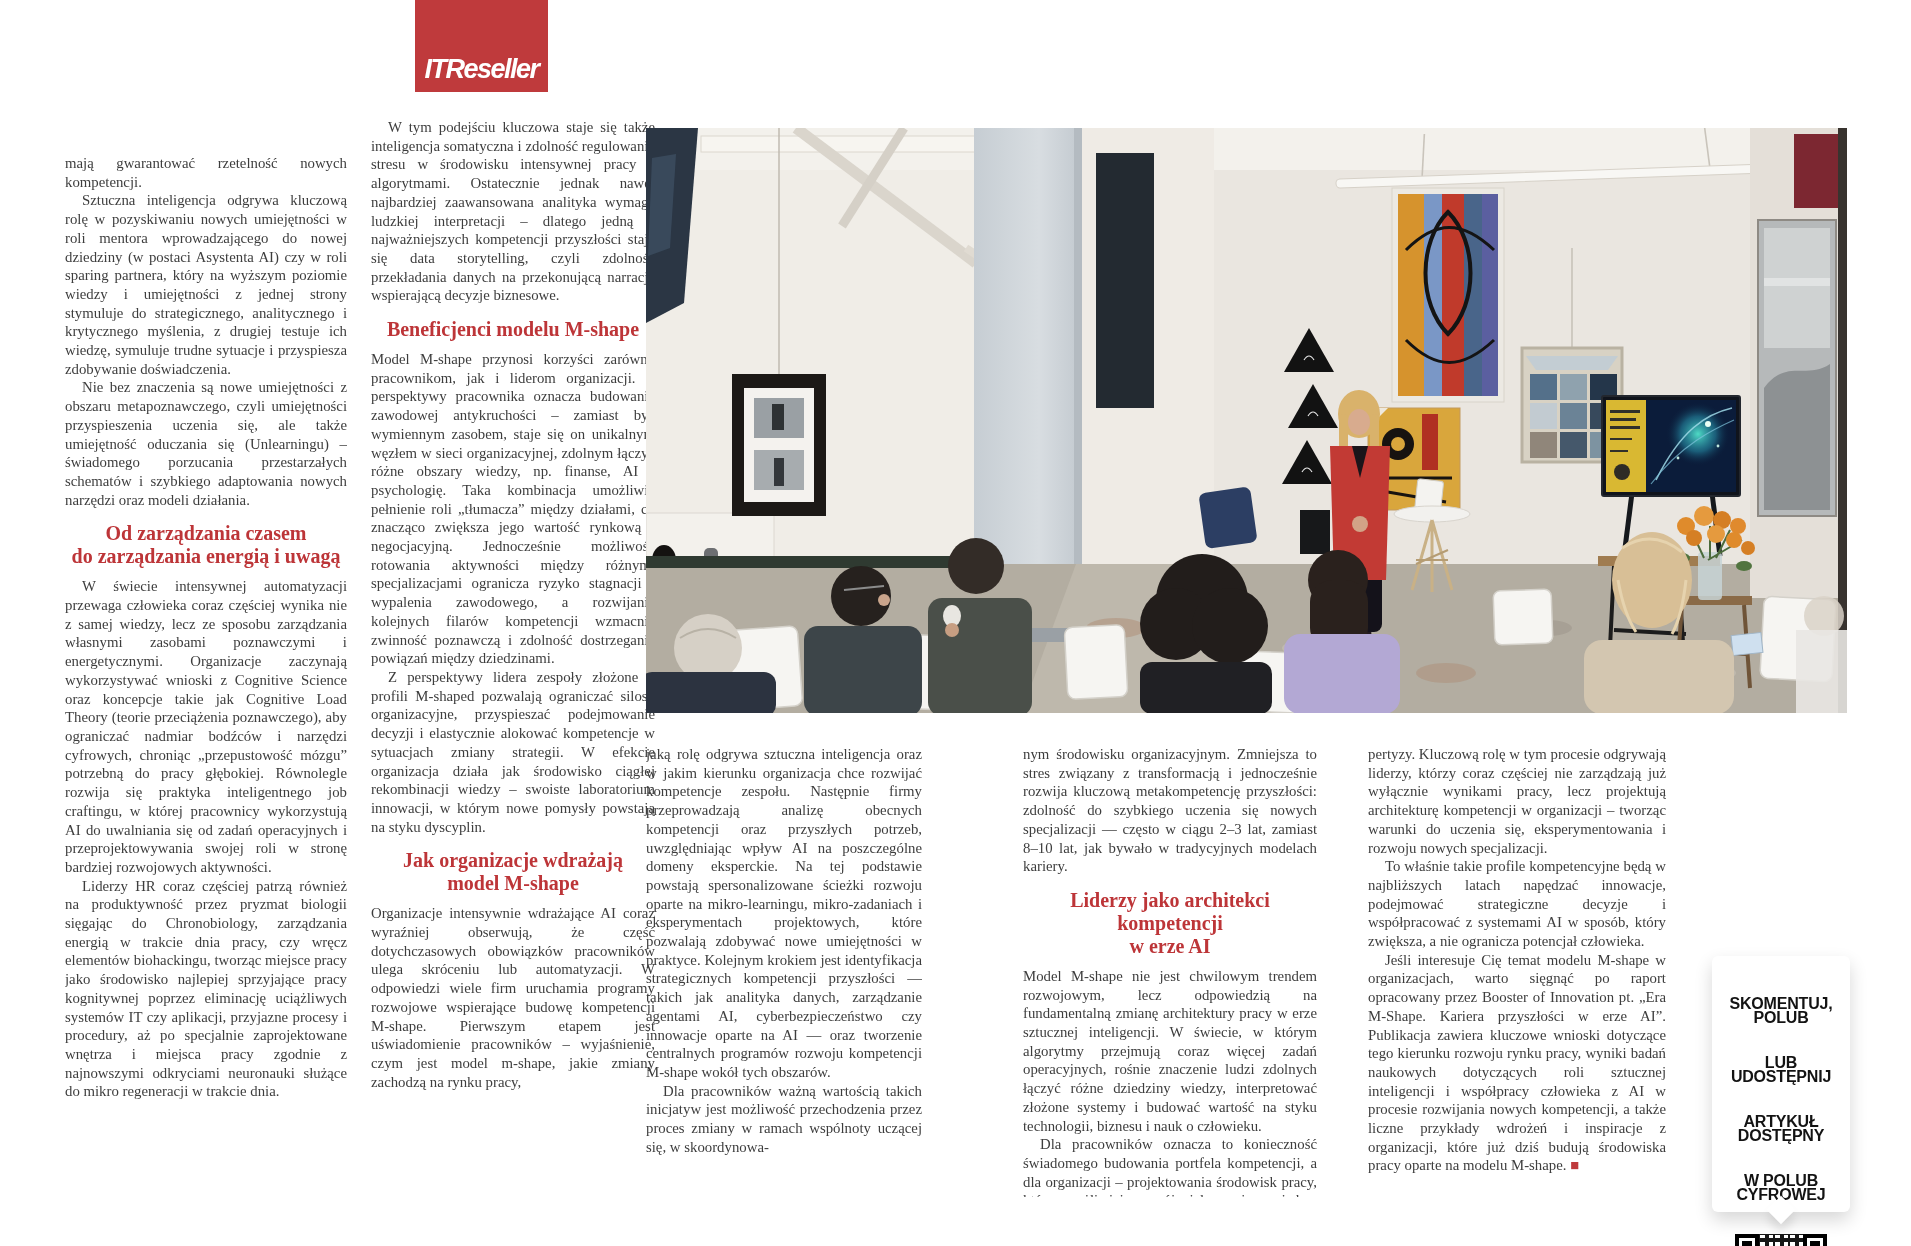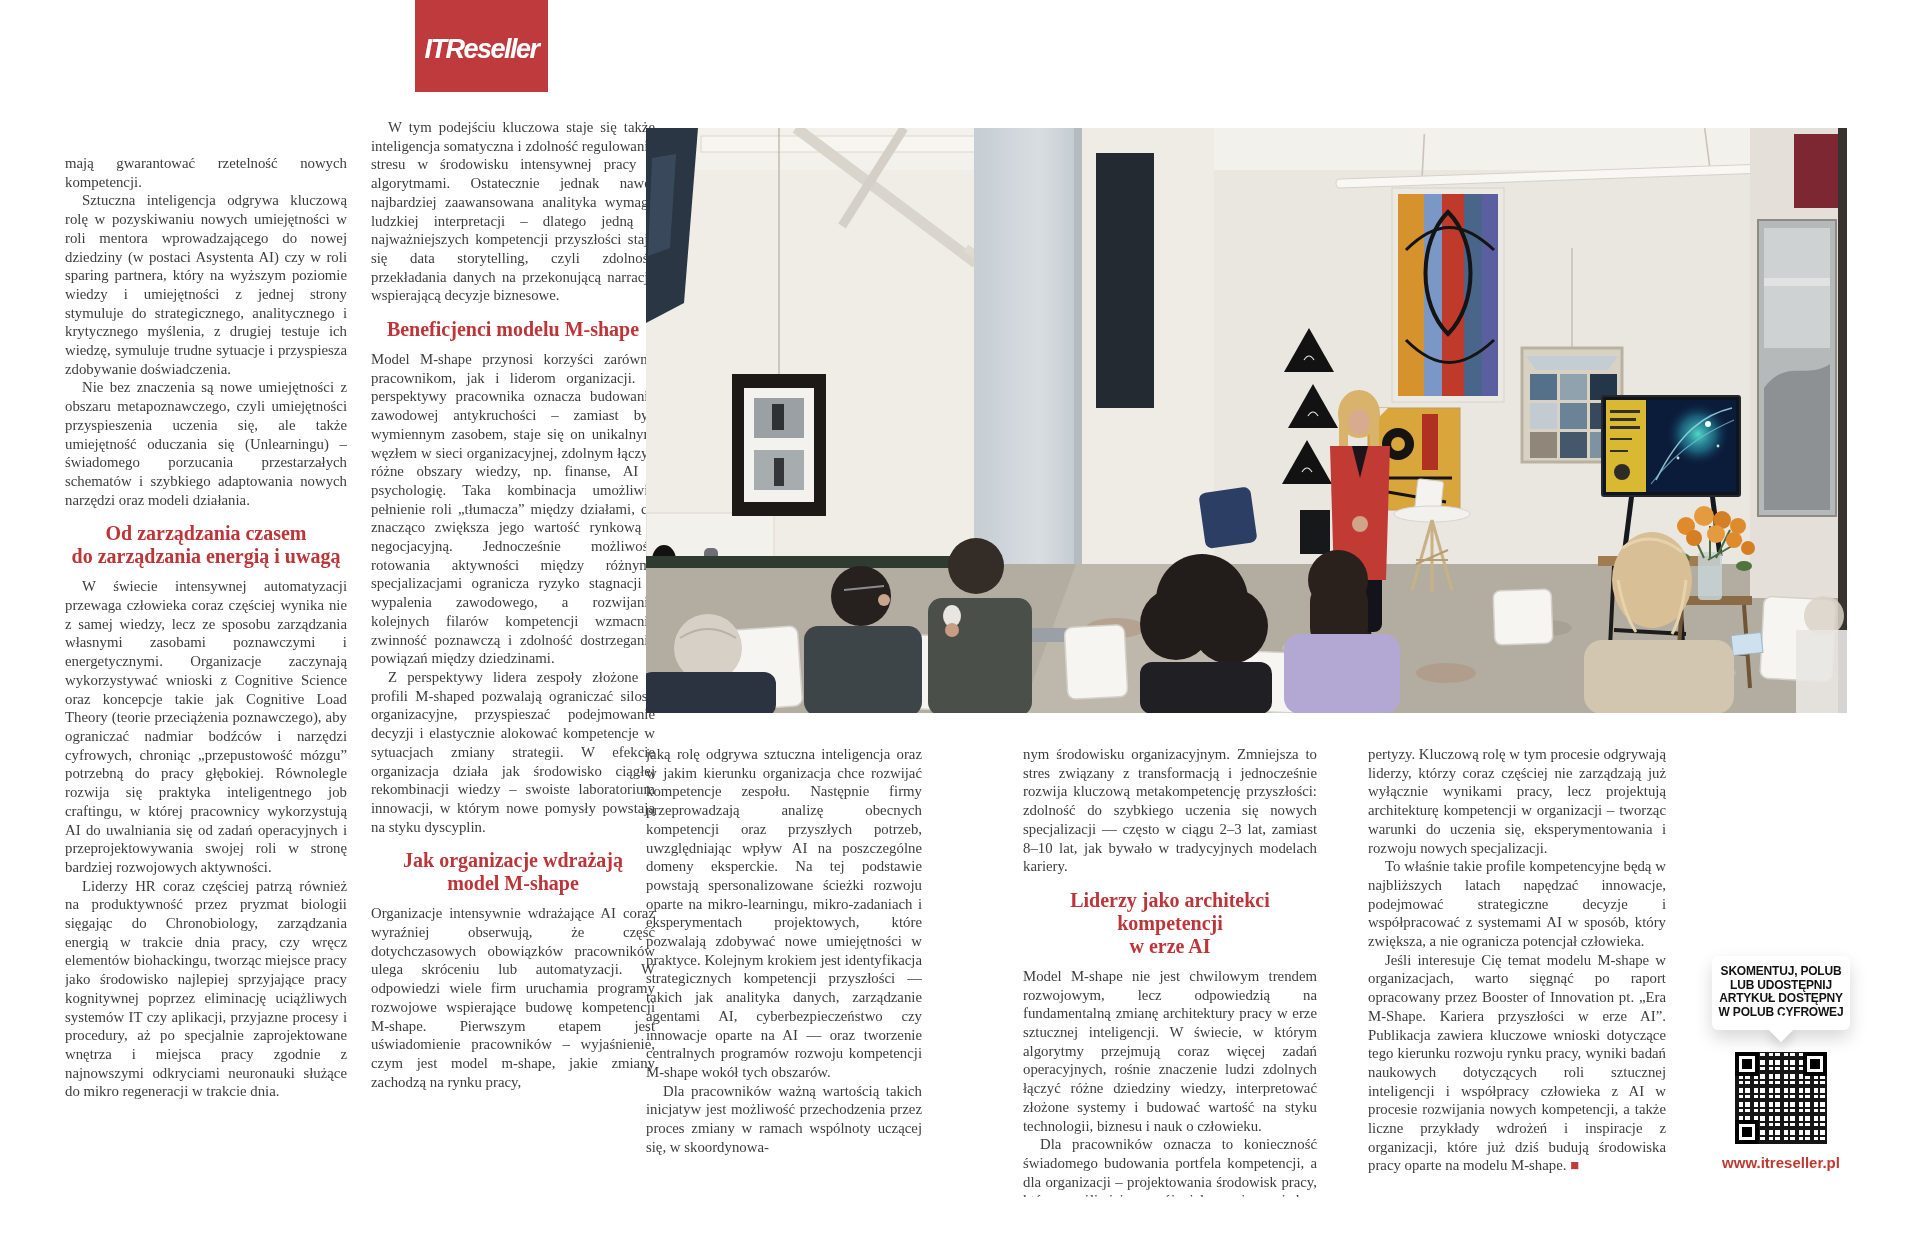--- a/index.html
+++ b/index.html
@@ -1,20 +1,20 @@
 <!DOCTYPE html>
 <html lang="pl"><head>
 <meta charset="utf-8">
 <style>
   html,body{margin:0;padding:0;background:#ffffff;}
   .page{position:relative;width:1911px;height:1246px;background:#ffffff;overflow:hidden;
         font-family:"Liberation Serif", serif;}
   
   .logo{position:absolute;left:415px;top:0;width:133px;height:92px;background:#bf3a3c;
-        display:flex;align-items:flex-end;justify-content:center;padding-bottom:27px;box-sizing:border-box;}
+        display:flex;align-items:flex-end;justify-content:center;padding-bottom:7px;box-sizing:border-box;}
   .logo span{color:#ffffff;font-family:"Liberation Sans",sans-serif;font-weight:bold;font-style:italic;
         font-size:27px;letter-spacing:-1.5px;}
   
   .col{position:absolute;text-align:justify;color:#3d3d3d;font-size:14.8px;line-height:18.7px;overflow:hidden;}
   .col p{margin:0;}
   .col p.ind{text-indent:17px;}
   .h-red{color:#bd3538;font-weight:bold;font-size:20px;line-height:23px;text-align:center;
          margin:13px 0 9px;}
   .h-red span{display:block;}
   .c1{left:65px;top:118px;width:282px;height:1062px;margin-top:36px;}
@@ -24,22 +24,22 @@
   .cC{left:1368px;top:745px;width:298px;height:452px;}
   .endmark{color:#bf3a3c;}
   
   .photo{position:absolute;left:646px;top:128px;width:1201px;height:585px;overflow:hidden;background:#eae6e0;}
   
   .sidebar{position:absolute;left:1712px;top:956px;width:138px;text-align:center;}
   .bubble{position:relative;background:#ffffff;border-radius:6px;padding:9px 4px 11px;
           box-shadow:0 8px 18px rgba(0,0,0,0.16);}
   .bubble:after{content:"";position:absolute;left:50%;bottom:-8px;margin-left:-10px;width:20px;height:20px;
           background:#ffffff;transform:rotate(45deg);box-shadow:6px 6px 10px rgba(0,0,0,0.10);}
-  .bubble div{font-family:"Liberation Sans",sans-serif;font-weight:bold;font-size:12px;line-height:13.5px;
-          color:#131313;letter-spacing:-0.2px;}
+  .bubble div{font-family:"Liberation Sans",sans-serif;font-weight:bold;font-size:16px;line-height:13.5px;
+          color:#131313;letter-spacing:-0.2px;margin-top:32px;}
   .qr{position:relative;width:92px;height:92px;margin:22px auto 10px;background:
       repeating-linear-gradient(0deg,#161616 0 4px,transparent 4px 7px,#161616 7px 9px,transparent 9px 14px),
       repeating-linear-gradient(90deg,#161616 0 4px,#ffffff 4px 8px,#161616 8px 10px,#ffffff 10px 15px);}
   .qr .f{position:absolute;width:16px;height:16px;border:4px solid #000;background:#fff;}
   .qr .f:after{content:"";position:absolute;left:3px;top:3px;width:10px;height:10px;background:#000;}
   .qr .tl{left:0;top:0;} .qr .tr{right:0;top:0;} .qr .bl{left:0;bottom:0;}
   .qr-url{font-family:"Liberation Sans",sans-serif;font-weight:bold;font-size:15px;color:#c0392f;}
   
   .footer{position:absolute;top:1196px;display:flex;align-items:center;gap:13px;
           font-family:"Liberation Sans",sans-serif;margin-top:46px;}

